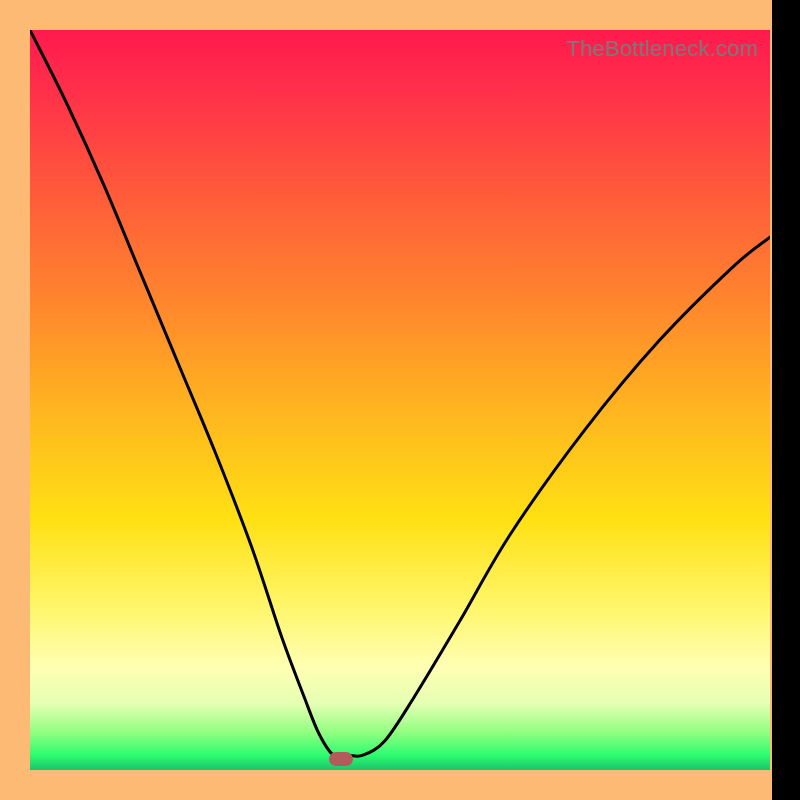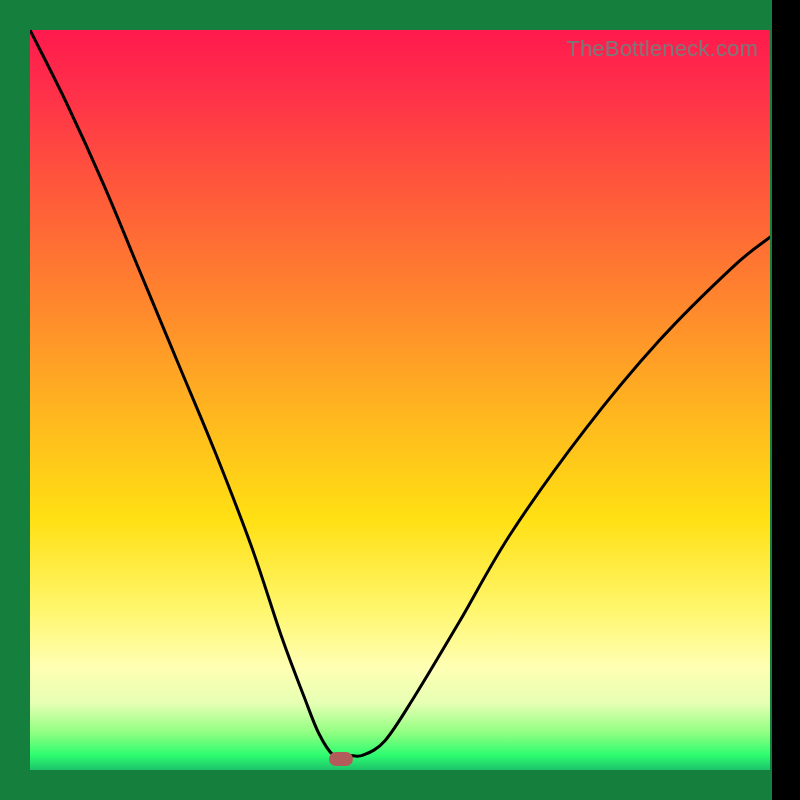--- a/index.html
+++ b/index.html
@@ -8,21 +8,21 @@
     width: 800px;
     height: 800px;
     overflow: hidden;
     background: #000;
     font-family: Arial, Helvetica, sans-serif;
   }
   .frame {
     position: relative;
     width: 772px;
     height: 800px;
-    background: #15803d;
+    background: #fdba74;
   }
   .plot {
     position: absolute;
     left: 30px;
     top: 30px;
     width: 740px;
     height: 740px;
     
     background: linear-gradient(
       to bottom,

